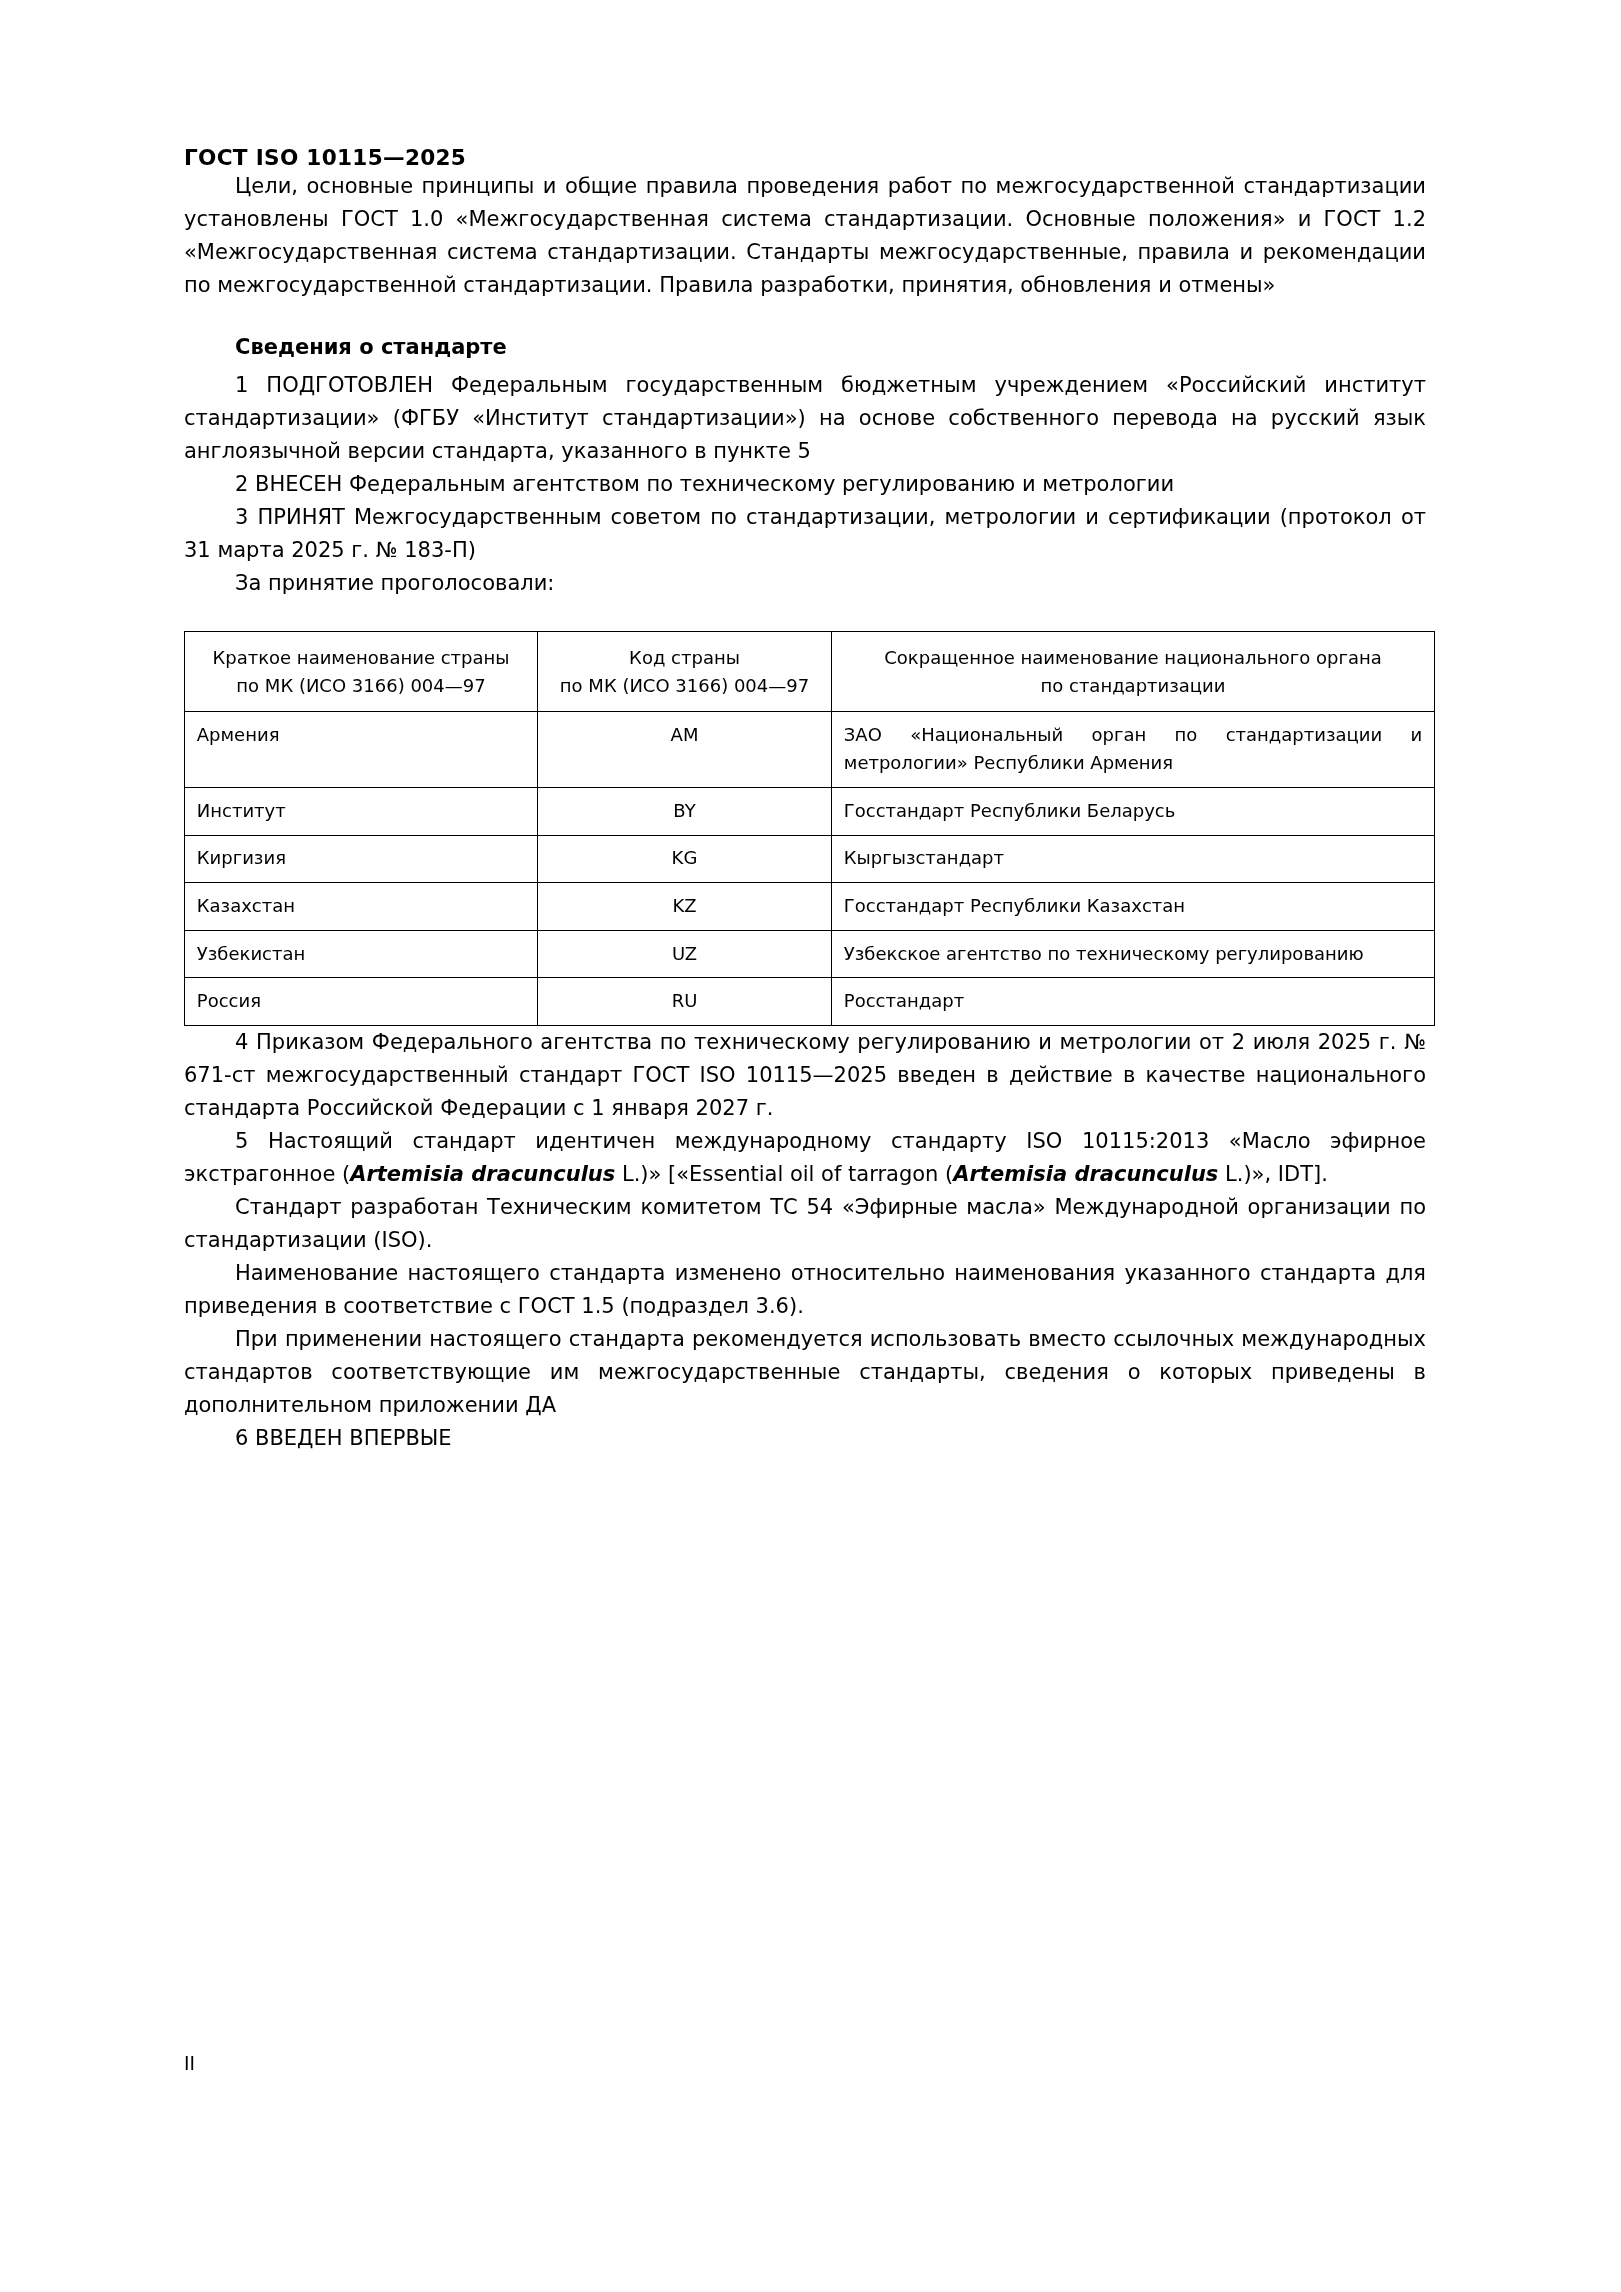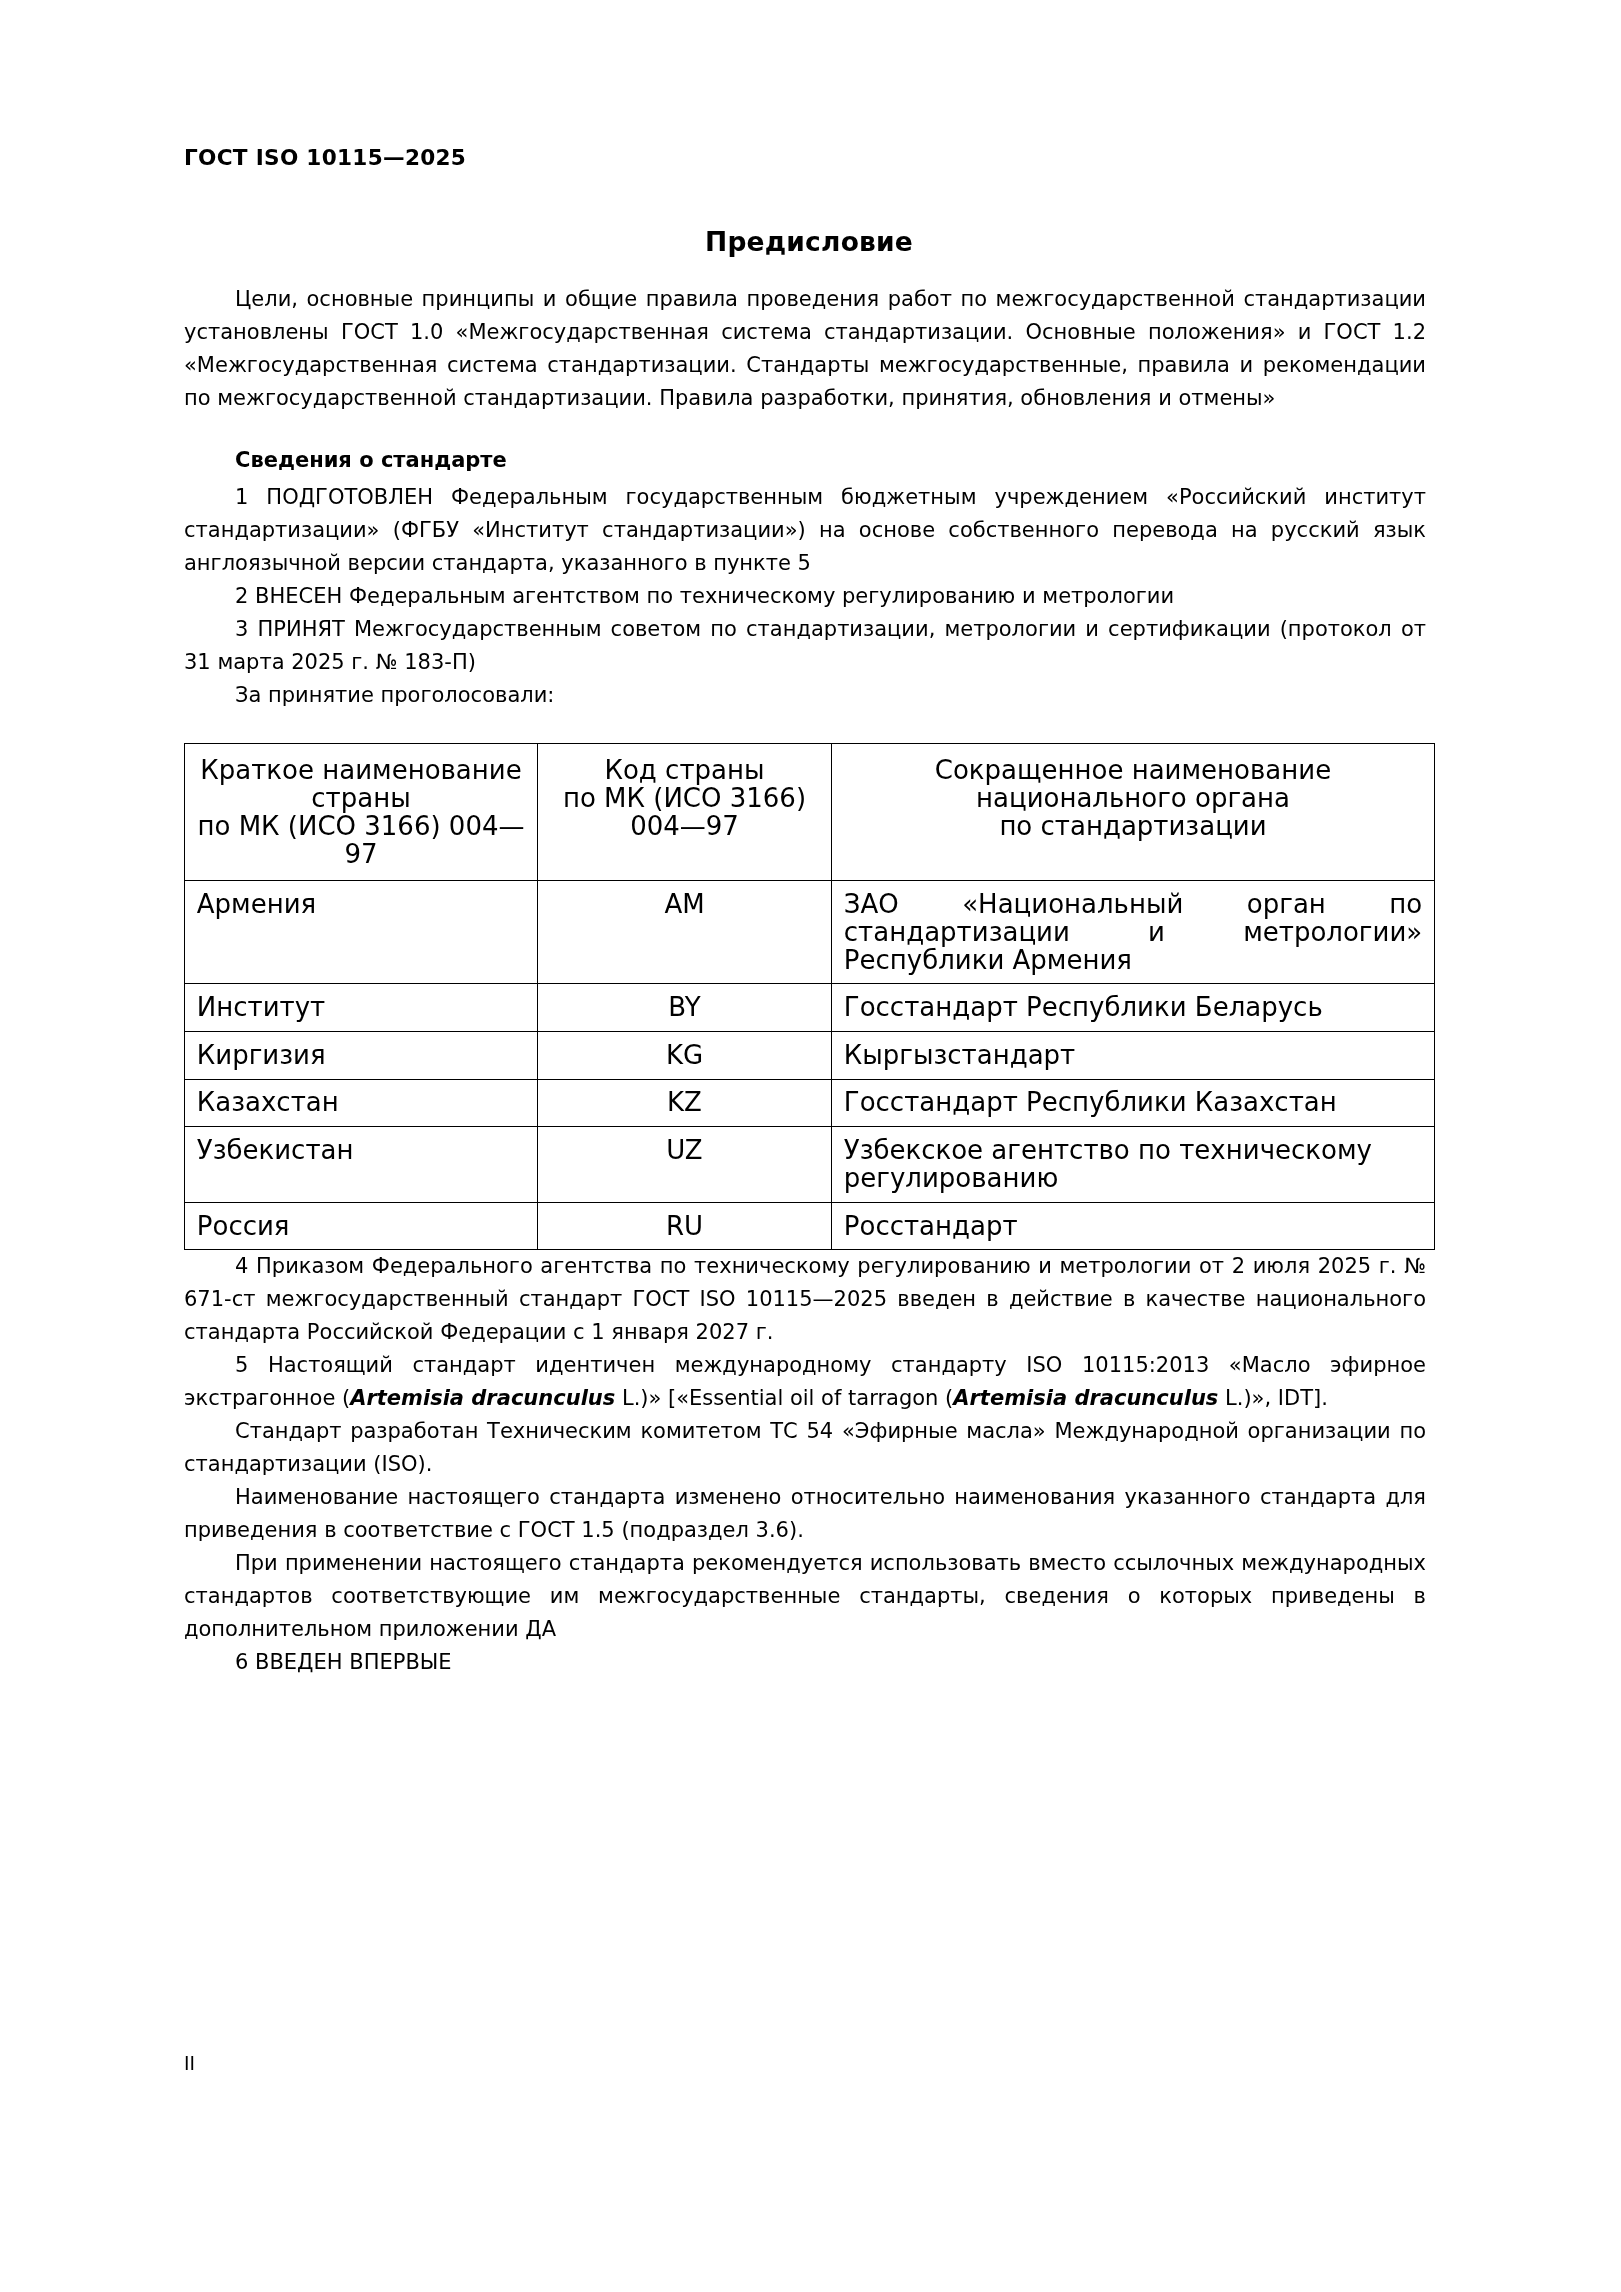--- a/index.html
+++ b/index.html
@@ -58,21 +58,21 @@
     margin: 33px 0 9.8px 0;
   }
   table.countries {
     border-collapse: collapse;
     width: 1250px;
     margin-top: 31px;
     table-layout: fixed;
   }
   table.countries td, table.countries th {
     border: 1.5px solid #000;
-    font-size: 26px;
+    font-size: 18px;
     font-weight: normal;
     vertical-align: top;
     padding: 8.8px 11.8px 9.8px 11.8px;
     line-height: 28px;
   }
   table.countries thead th {
     text-align: center;
     padding-top: 11.8px;
     padding-bottom: 11.8px;
   }
@@ -94,21 +94,20 @@
   em.it { font-style: italic; font-weight: bold; }
 </style>
 </head>
 <body>
 
 <div class="page">
   <div class="content">
 
     <div class="header-num">ГОСТ ISO 10115—2025</div>
 
-    <h1 class="doc-title">Предисловие</h1>
 
     <p class="para indent">Цели, основные принципы и общие правила проведения работ по межгосударственной стандартизации установлены ГОСТ 1.0 «Межгосударственная система стандартизации. Основные положения» и ГОСТ 1.2 «Межгосударственная система стандартизации. Стандарты межгосударственные, правила и рекомендации по межгосударственной стандартизации. Правила разработки, принятия, обновления и отмены»</p>
 
     <div class="sub-head">Сведения о стандарте</div>
 
     <p class="para indent">1  ПОДГОТОВЛЕН Федеральным государственным бюджетным учреждением «Российский институт стандартизации» (ФГБУ «Институт стандартизации») на основе собственного перевода на русский язык англоязычной версии стандарта, указанного в пункте 5</p>
 
     <p class="para indent gap-md">2  ВНЕСЕН Федеральным агентством по техническому регулированию и метрологии</p>
 
     <p class="para indent gap-md">3  ПРИНЯТ Межгосударственным советом по стандартизации, метрологии и сертификации (протокол от 31 марта 2025 г. № 183-П)</p>

